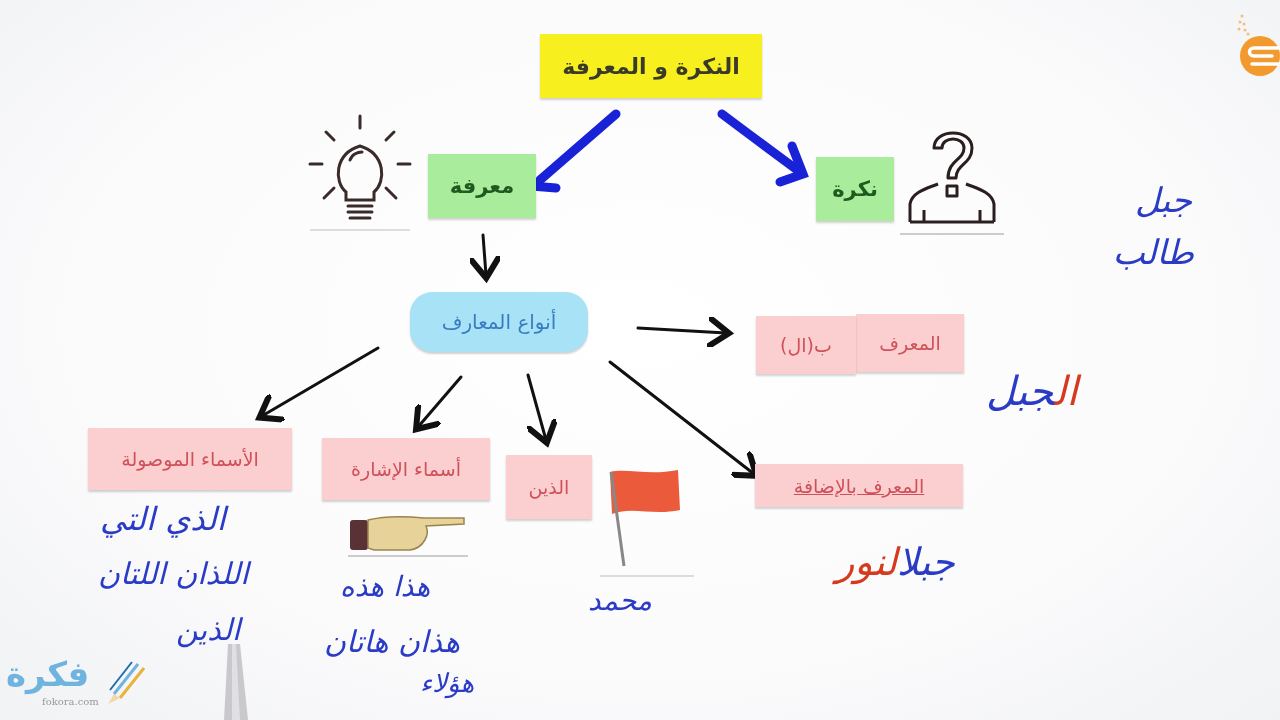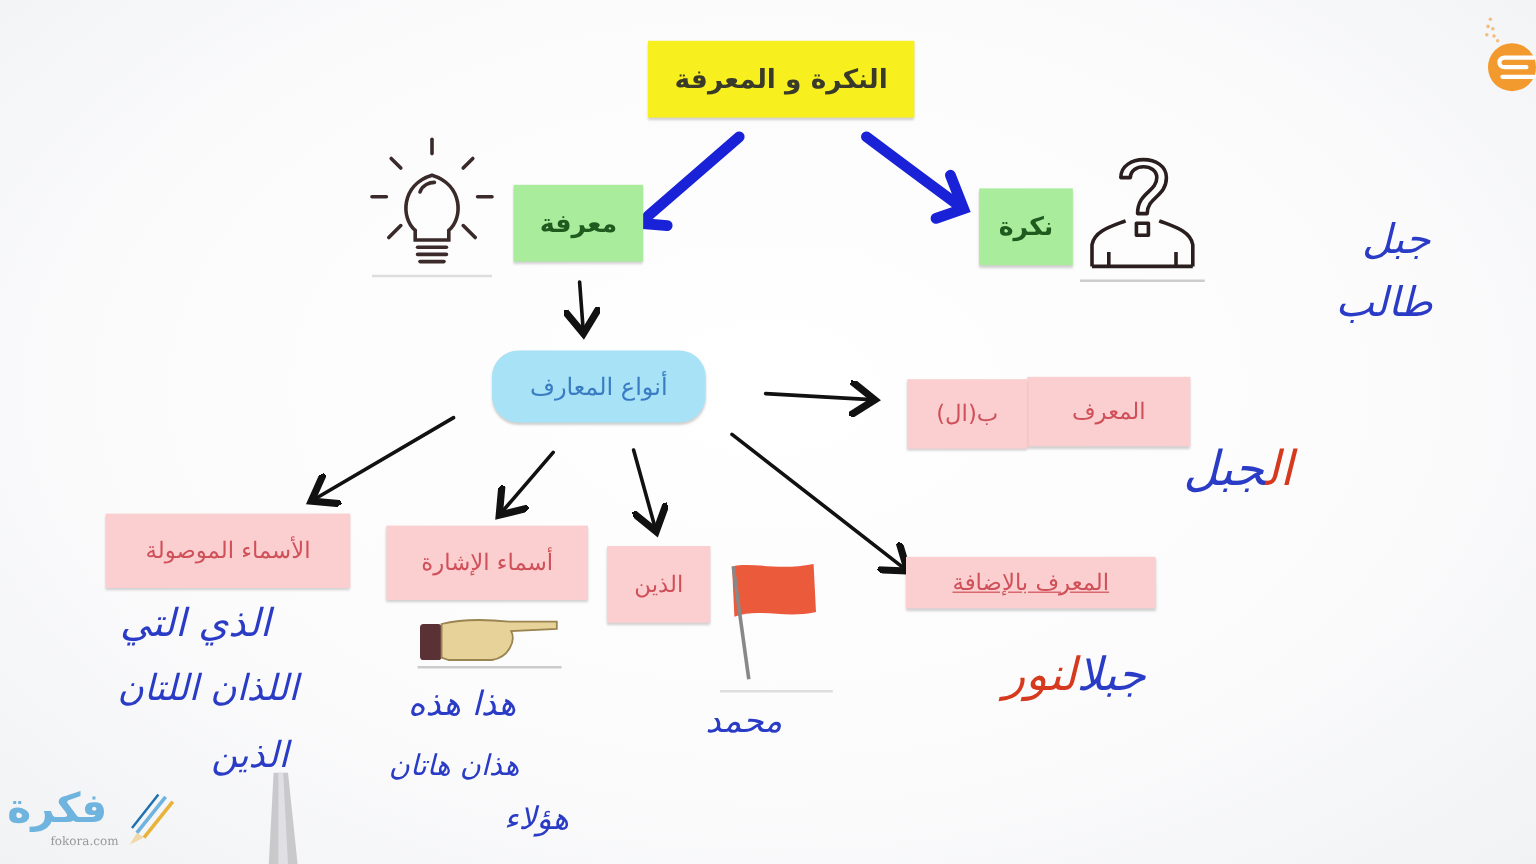--- a/index.html
+++ b/index.html
@@ -100,21 +100,21 @@
       <line x1="82" y1="92" x2="82" y2="104"></line>
     </g>
     <line x1="2" y1="116" x2="106" y2="116" stroke="#ccc" stroke-width="2"></line>
   </svg>
 </div>
 
 <div class="note blue" style="left:410px;top:292px;width:178px;height:60px;border-radius:22px;">
   <span>أنواع المعارف</span>
 </div>
 
-<div class="note pink" style="left:856px;top:314px;width:136px;height:58px;">
+<div class="note pink" style="left:856px;top:314px;width:108px;height:58px;">
   <span>المعرف</span>
 </div>
 <div class="note pink" style="left:756px;top:316px;width:100px;height:58px;text-align:right;">
   <span>ب(ال)</span>
 </div>
 
 <div class="note pink" style="left:88px;top:428px;width:204px;height:62px;">
   <span>الأسماء الموصولة</span>
 </div>
 
@@ -155,21 +155,21 @@
 
 <div class="hand" style="left:836px;top:540px;font-size:38px;">
   <span class="hand-blue">جبل</span><span class="hand-red">النور</span>
 </div>
 
 <div class="hand hand-blue" style="left:100px;top:500px;font-size:32px;">الذي  التي</div>
 <div class="hand hand-blue" style="left:98px;top:556px;font-size:30px;">اللذان  اللتان</div>
 <div class="hand hand-blue" style="left:176px;top:612px;font-size:30px;">الذين</div>
 
 <div class="hand hand-blue" style="left:340px;top:570px;font-size:28px;">هذا   هذه</div>
-<div class="hand hand-blue" style="left:324px;top:624px;font-size:24px;">هذان  هاتان</div>
+<div class="hand hand-blue" style="left:324px;top:624px;font-size:30px;">هذان  هاتان</div>
 <div class="hand hand-blue" style="left:420px;top:668px;font-size:26px;">هؤلاء</div>
 
 <div class="hand hand-blue" style="left:588px;top:584px;font-size:28px;">محمد</div>
 
 <div class="abs" style="left:214px;top:640px;width:44px;height:80px;">
   <svg width="44" height="80" viewBox="0 0 44 80">
     <path d="M14 4 L26 4 L34 80 L10 80 Z" fill="#b9b9bd" opacity="0.75"></path>
     <path d="M18 4 L22 4 L26 80 L18 80 Z" fill="#e6e6ea" opacity="0.8"></path>
   </svg>
 </div>

